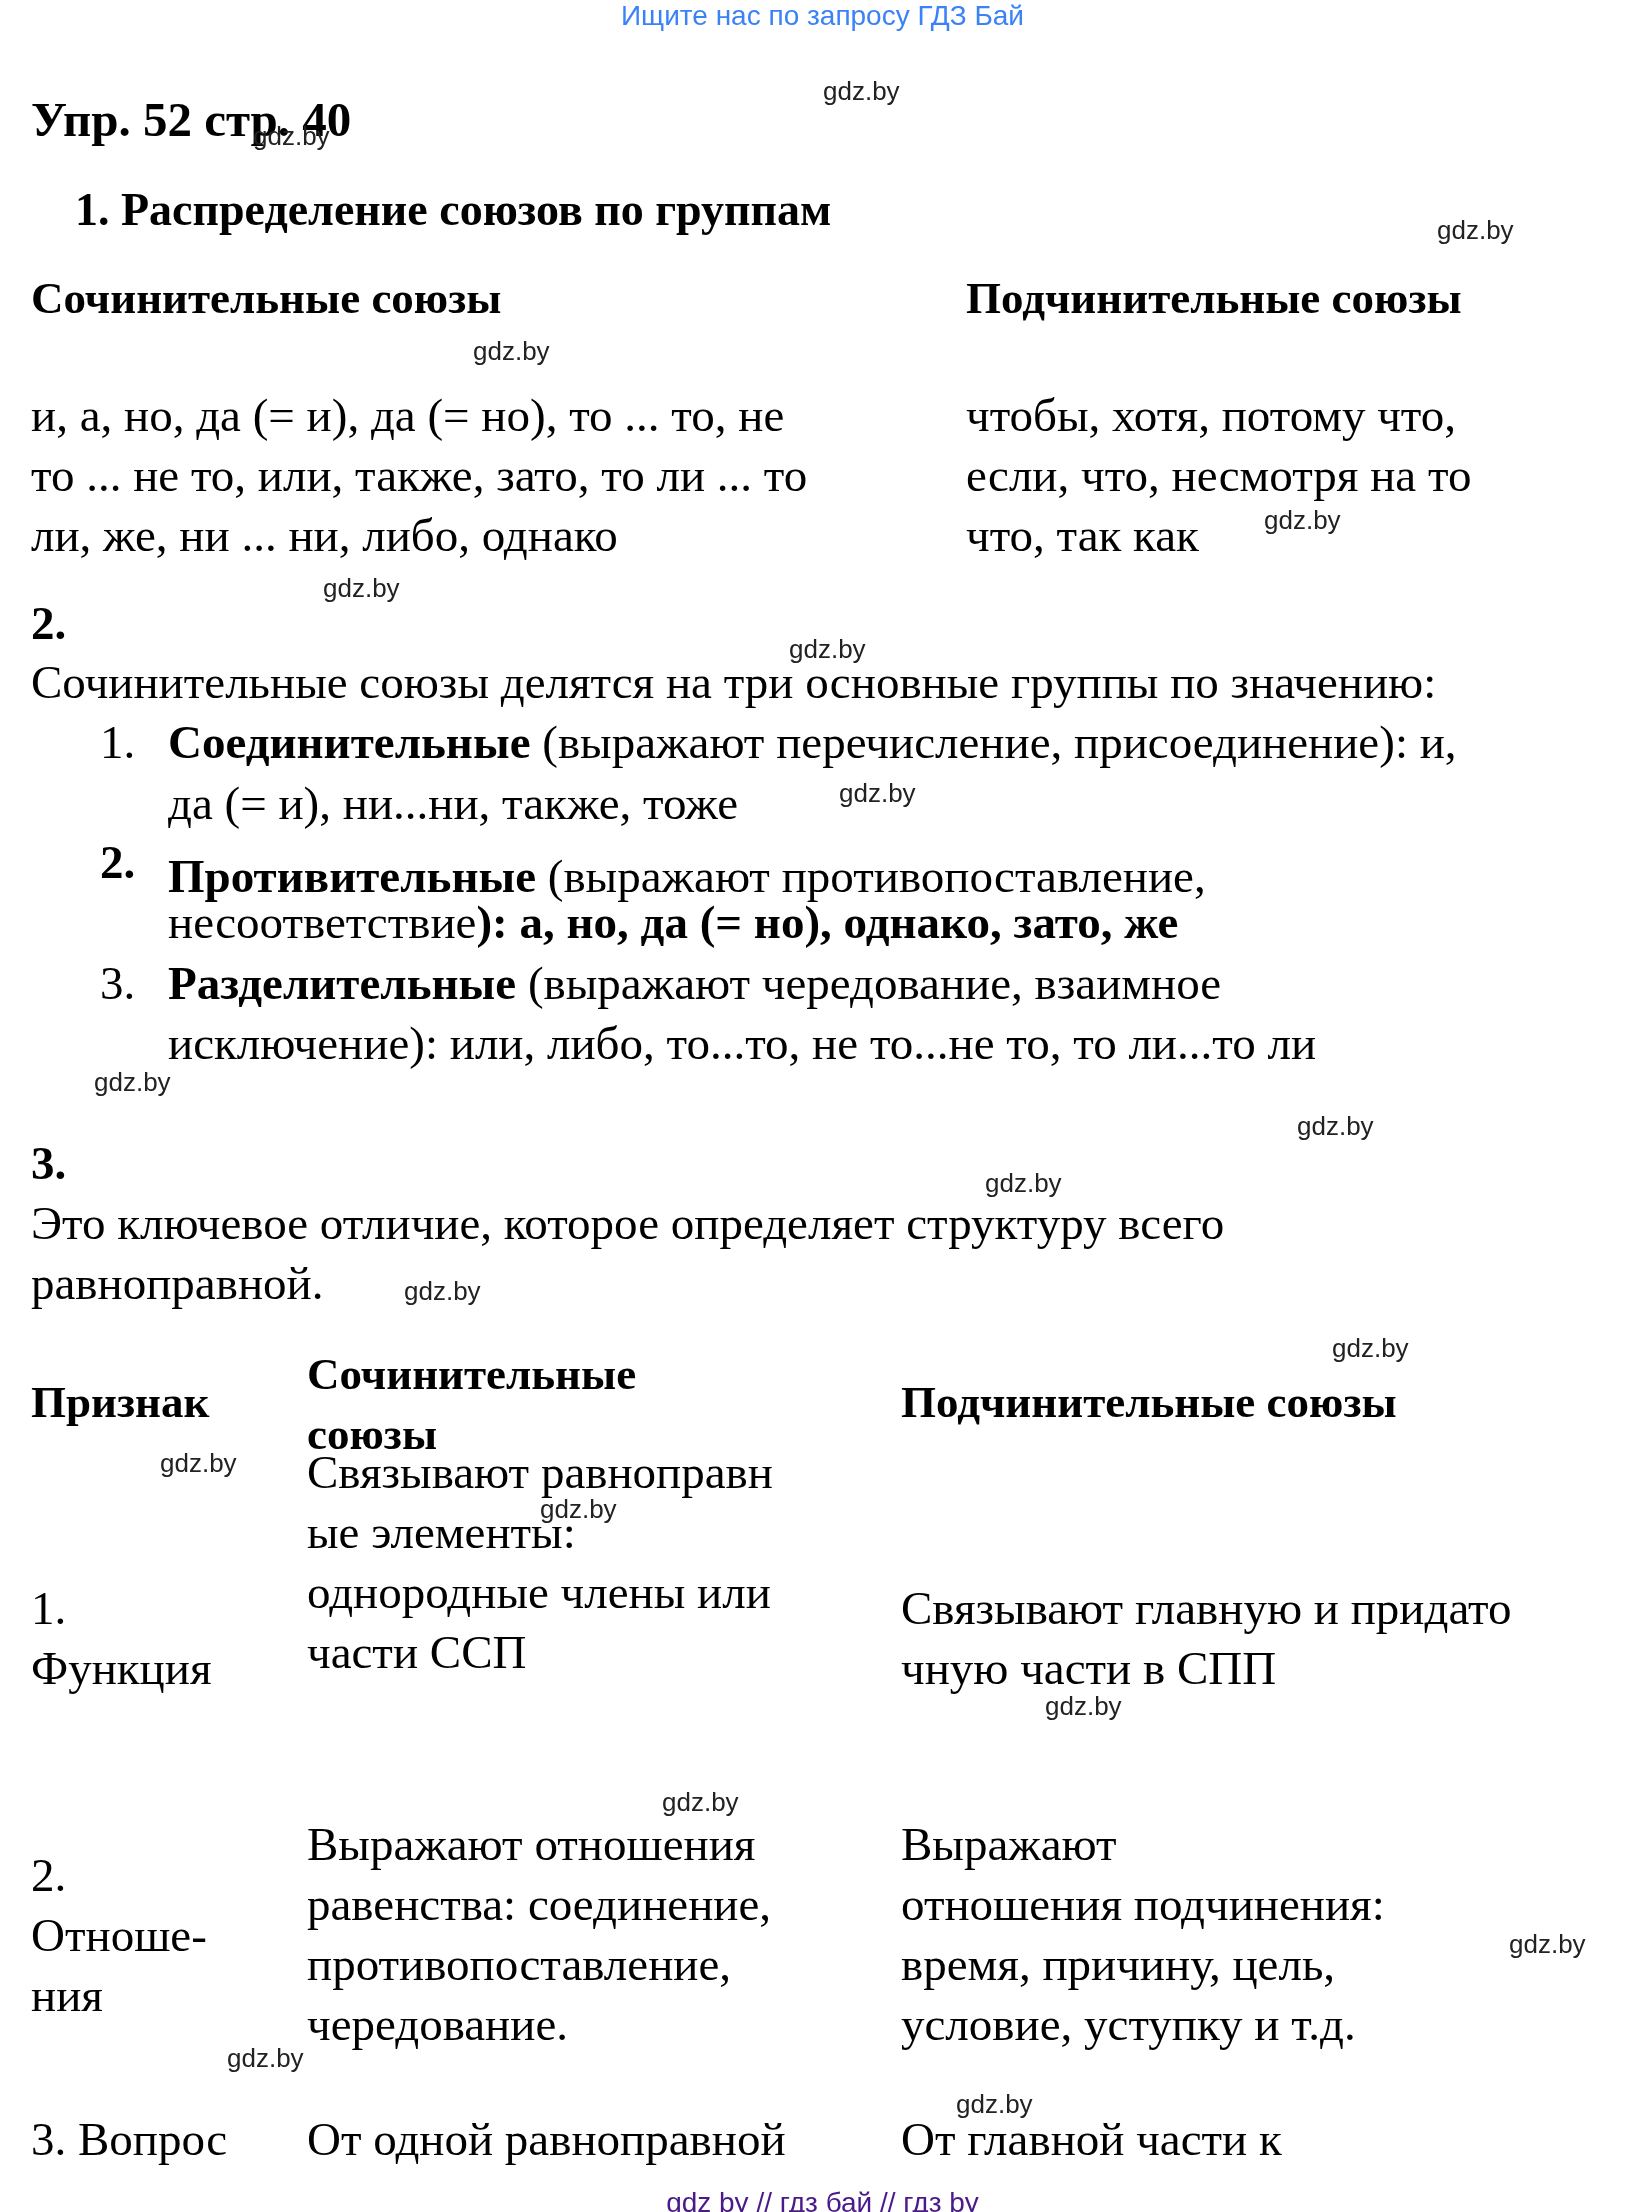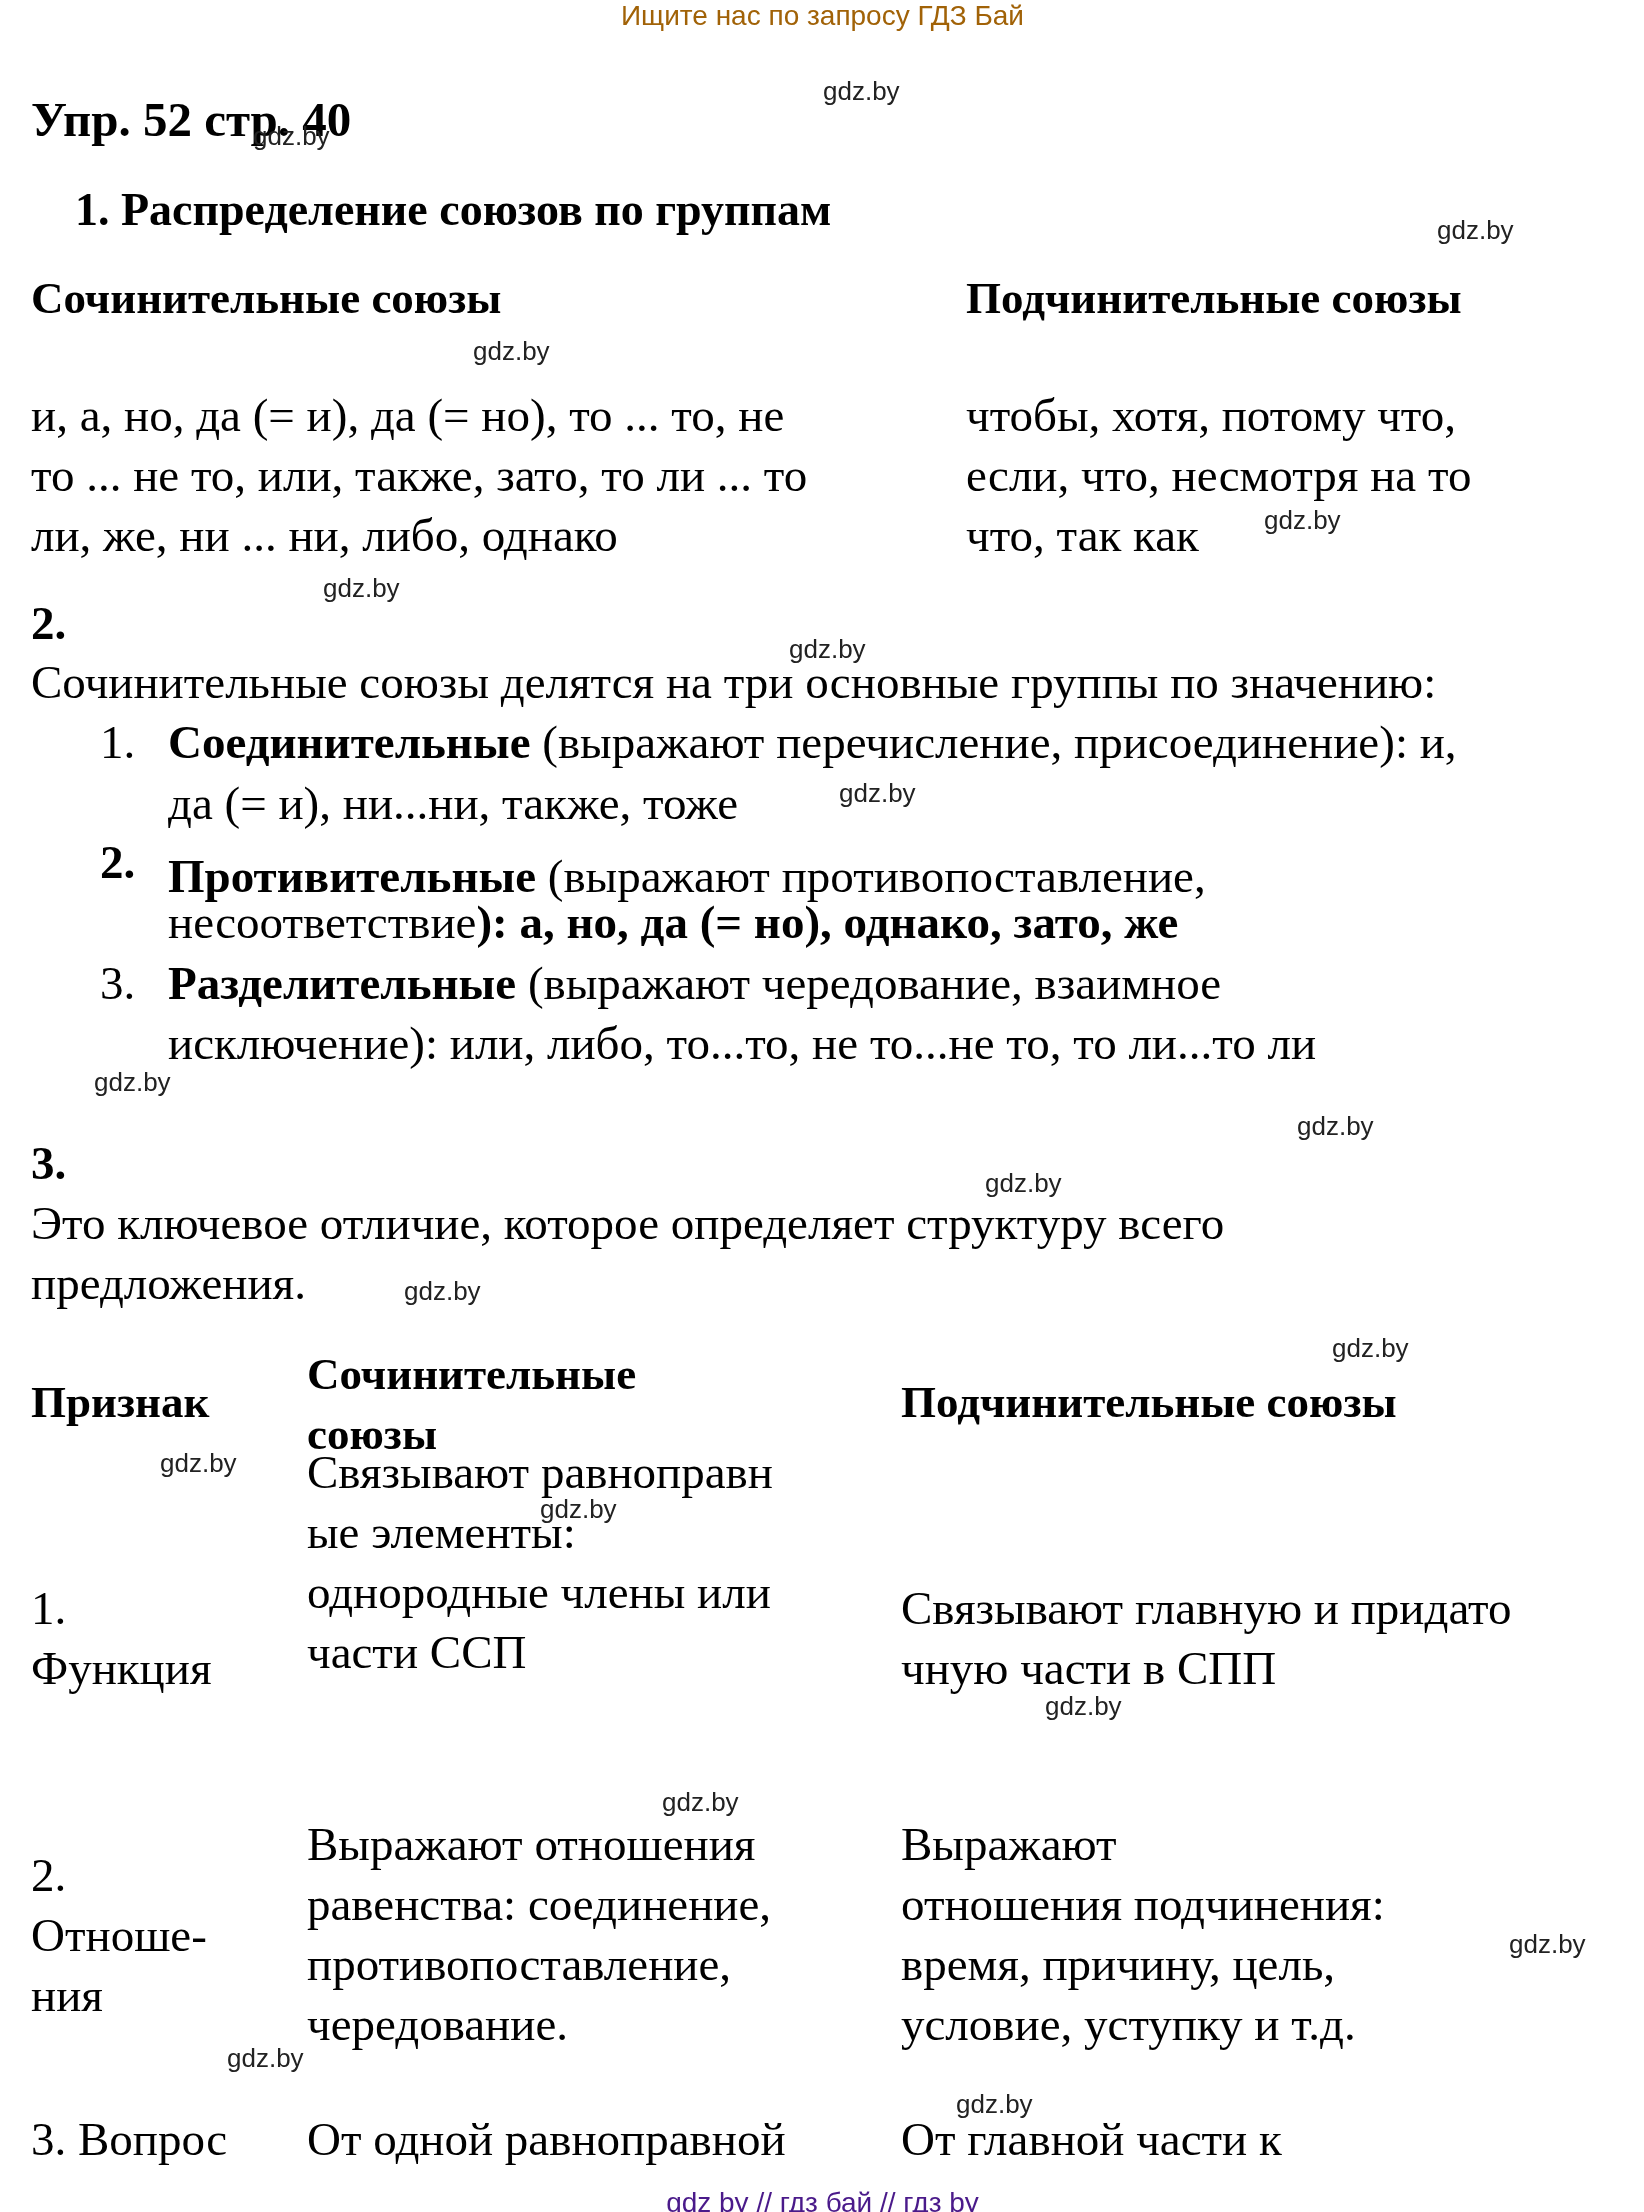--- a/index.html
+++ b/index.html
@@ -1,20 +1,20 @@
 <!DOCTYPE html>
 <html style="font-size:14.3px"><head>
 <meta charset="utf-8">
 <style>
   html, body { margin:0; padding:0; background:#ffffff; }
   body { width:1645px; height:2213px; position:relative; overflow:hidden;
          font-family: "Liberation Serif", "DejaVu Serif", serif; color:#000; }
   .abs { position:absolute; white-space:nowrap; }
   .sans { font-family: "Liberation Sans", "DejaVu Sans", sans-serif; }
-  .top-banner { top:0; left:0; width:1645px; text-align:center; font-size:28px; line-height:32px; color:#a16207; }
+  .top-banner { top:0; left:0; width:1645px; text-align:center; font-size:28px; line-height:32px; color:#3b82f6; }
   .footer { top:2185px; left:0; width:1645px; text-align:center; font-size:28px; line-height:36px; color:#4a1a8a; }
   .wm { font-size:26px; line-height:27px; color:#222; font-family:"Liberation Sans","DejaVu Sans",sans-serif; }
   .title { font-size:49px; font-weight:bold; line-height:53px; }
   .h1 { font-size:46px; font-weight:bold; line-height:53px; }
   .colh { font-size:45px; font-weight:bold; line-height:53px; }
   .body-txt { font-size:47px; line-height:60px; }
   .b { font-weight:bold; }
   .lines > div { height:60px; line-height:60px; white-space:nowrap; }
 </style>
 </head>
@@ -50,21 +50,21 @@
 <div class="abs body-txt" style="left:168px; top:832px;margin-top:14px;"><span class="b">Противительные</span><span> (выражают противопоставление,</span></div>
 <div class="abs body-txt" style="left:168px; top:892px;"><span>несоответствие</span><span class="b">): а, но, да (= но), однако, зато, же</span></div>
 
 <div class="abs body-txt" style="left:100px; top:953px; width:71px;">3.</div>
 <div class="abs body-txt" style="left:168px; top:953px;"><span class="b">Разделительные</span><span> (выражают чередование, взаимное</span></div>
 <div class="abs body-txt" style="left:168px; top:1013px;">исключение): или, либо, то...то, не то...не то, то ли...то ли</div>
 
 <div class="abs body-txt b" style="left:31px; top:1133px;">3.</div>
 <div class="abs body-txt lines" style="left:31px; top:1193px;">
   <div>Это ключевое отличие, которое определяет структуру всего</div>
-  <div>предложения.</div>
+  <div>равноправной.</div>
 </div>
 
 <div class="abs colh" style="left:31px; top:1376px;text-align:center;">Признак</div>
 <div class="abs colh lines" style="left:307px; top:1344px;">
   <div>Сочинительные</div>
   <div>союзы</div>
 </div>
 <div class="abs colh" style="left:901px; top:1376px;">Подчинительные союзы</div>
 
 <div class="abs body-txt lines" style="left:31px; top:1578px;">

